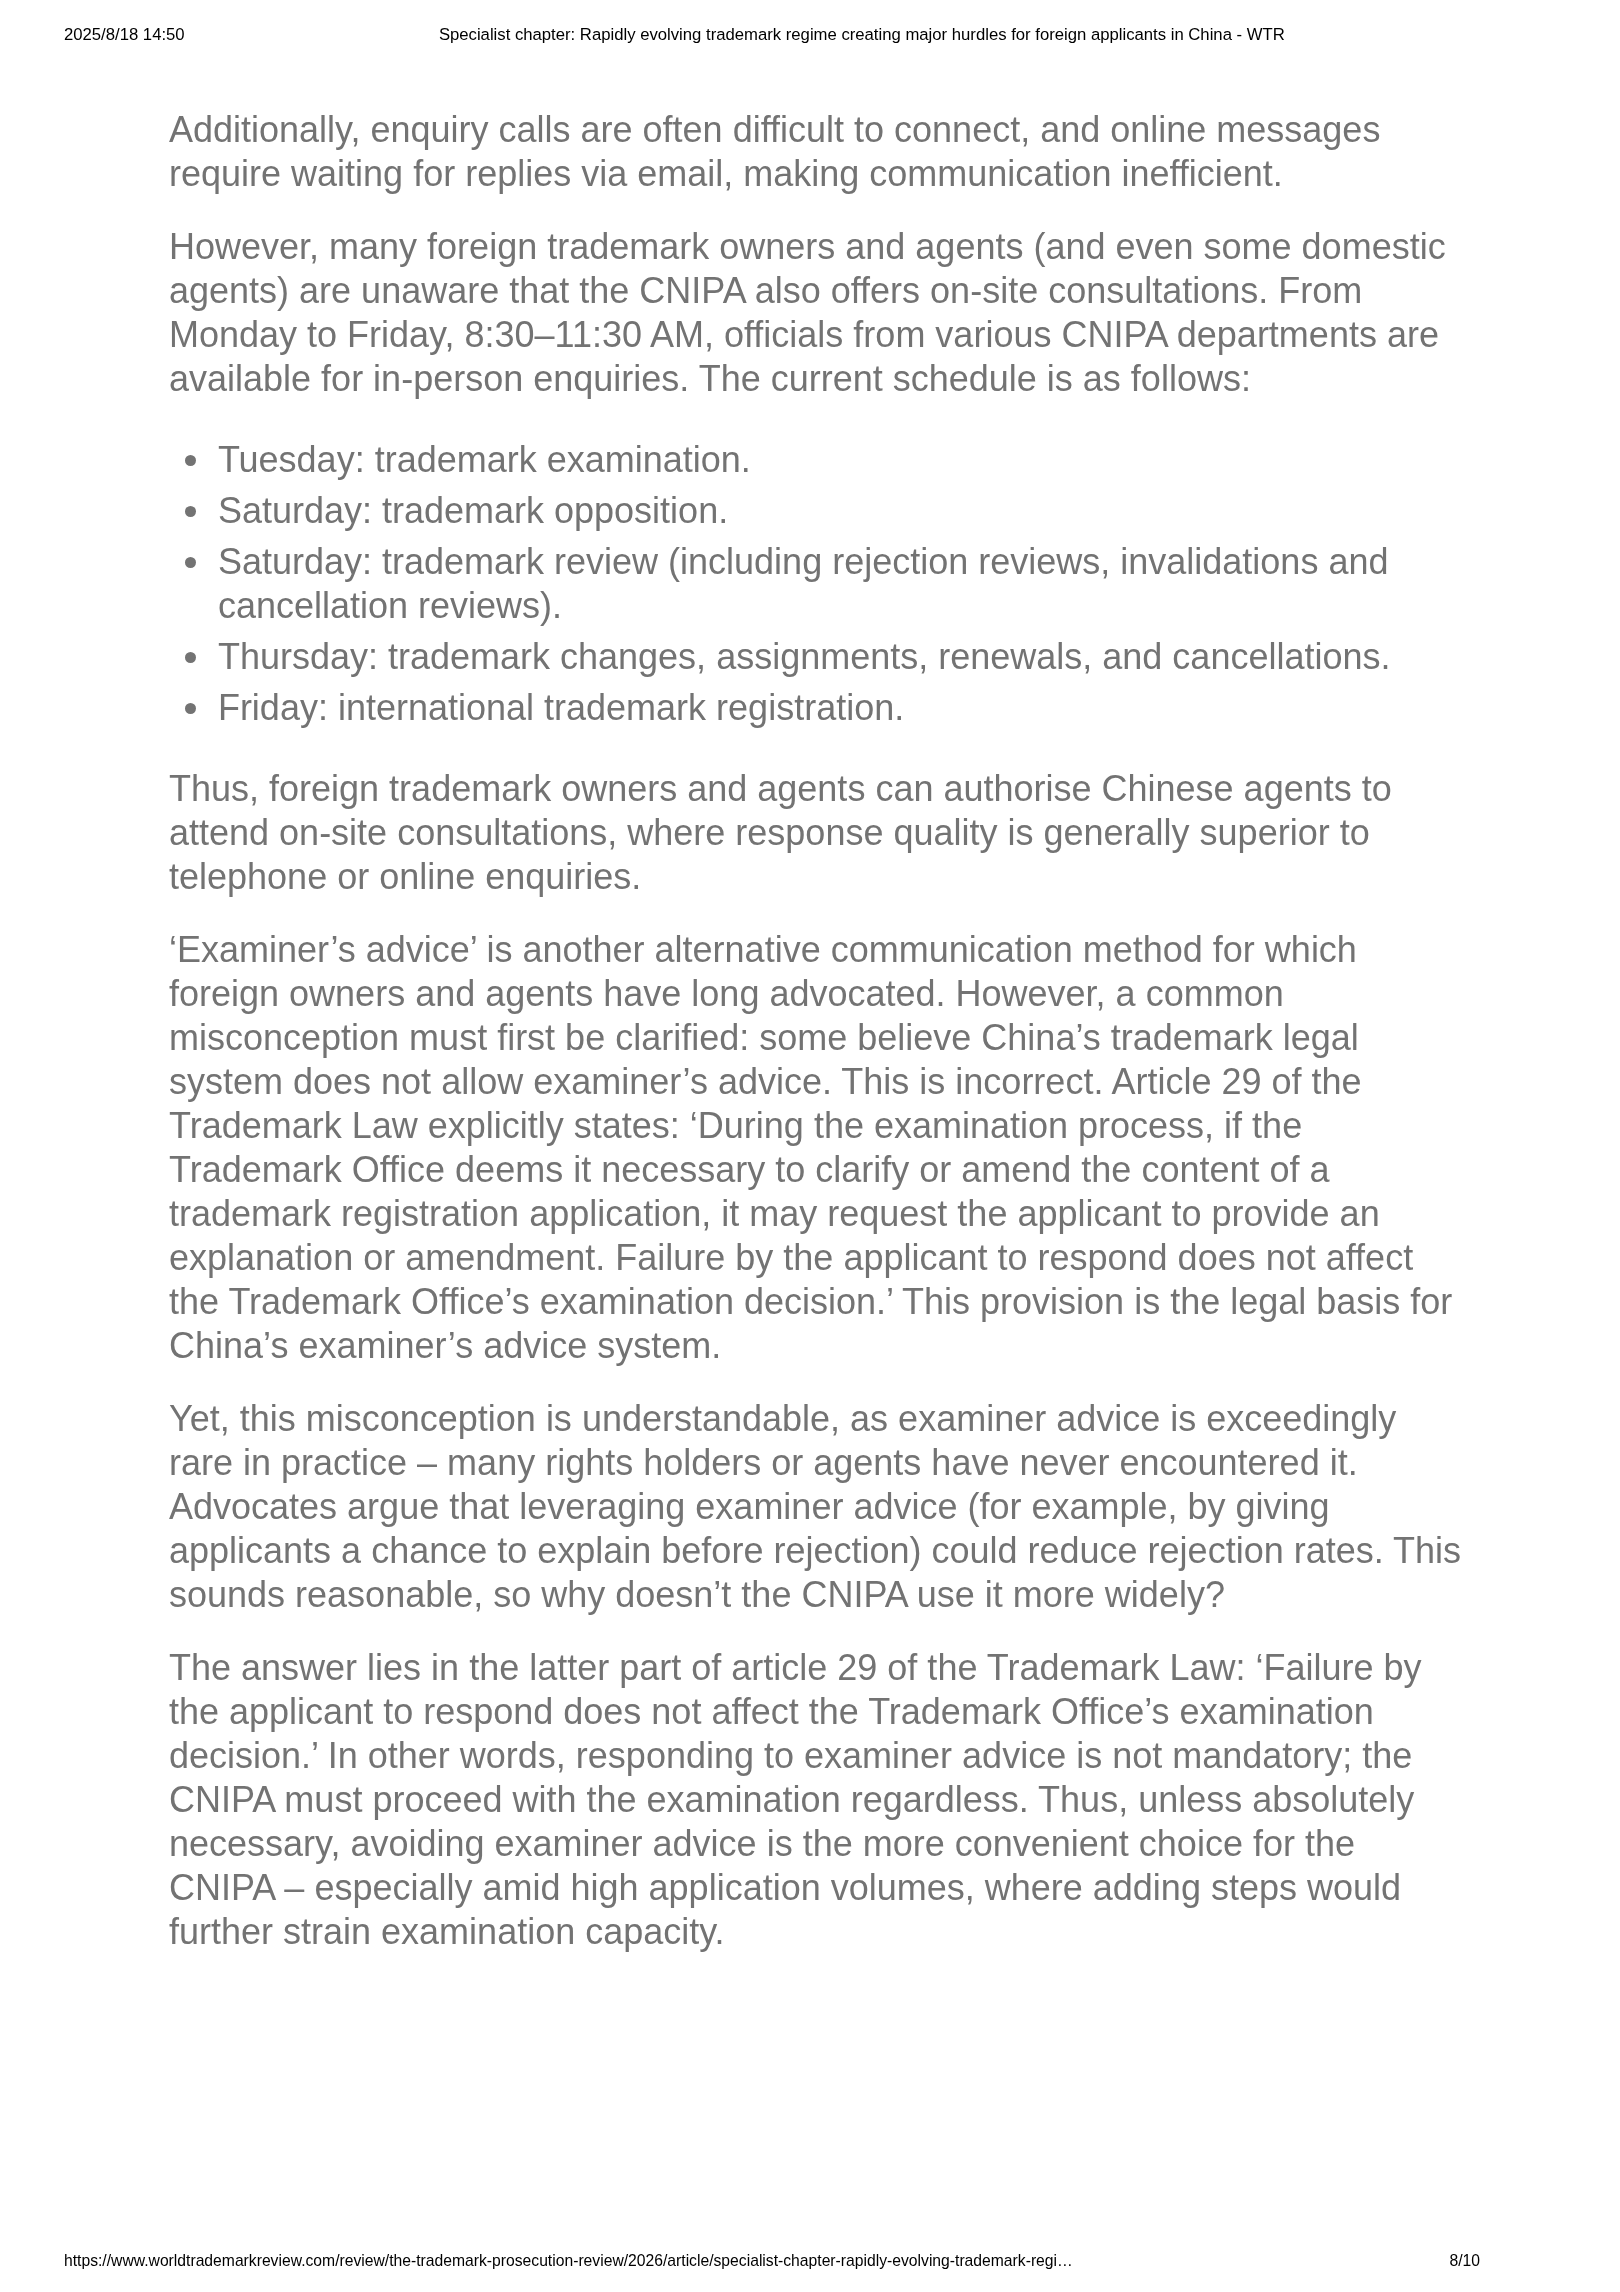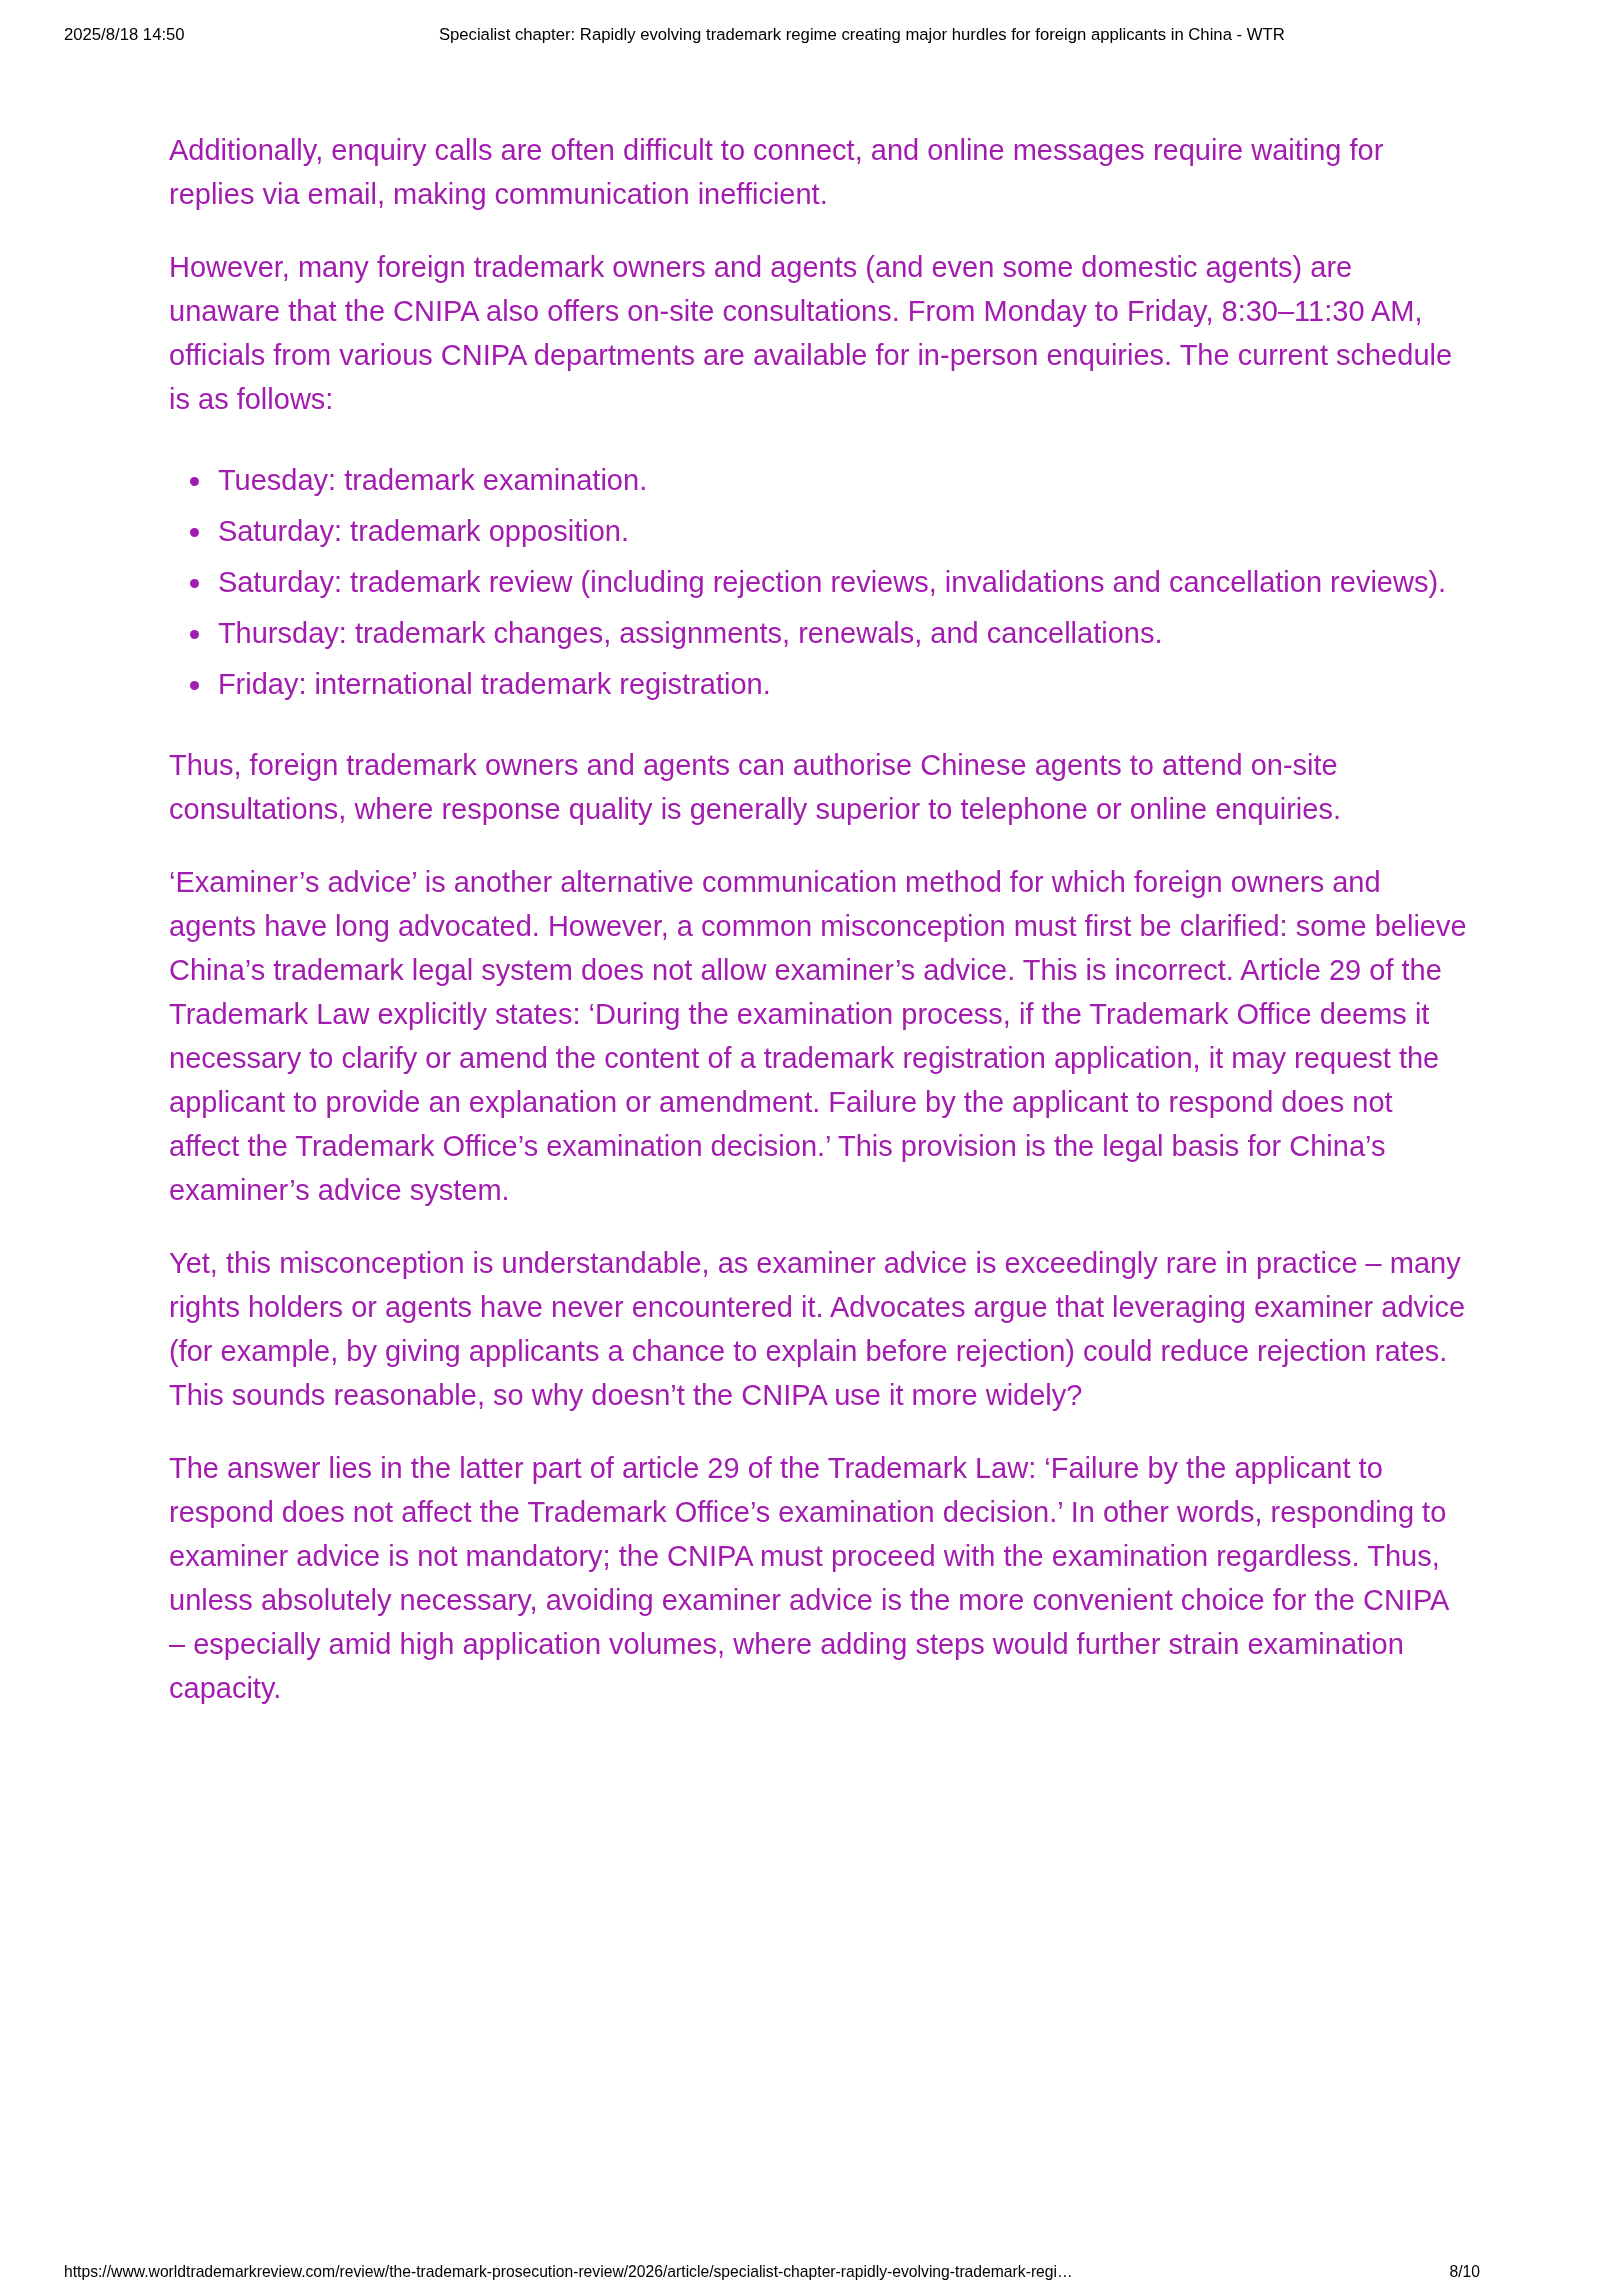--- a/index.html
+++ b/index.html
@@ -30,43 +30,43 @@
   }
   .print-header .header-title {
     flex: 1;
     text-align: center;
     padding-left: 59px;
     overflow: hidden;
   }
   
   .content {
     position: absolute;
-    top: 128px;
+    top: 108px;
     left: 169px;
     width: 1300px;
-    font-size: 29px;
+    font-size: 36px;
     line-height: 44px;
-    color: #a21caf;
+    color: #737373;
   }
   .content p {
     margin: 0 0 29px 0;
   }
   .content ul {
     margin: 37px 0;
     padding-left: 45px;
     list-style-type: disc;
   }
   .content li {
     margin: 0 0 6.9px 0;
     padding-left: 3.9px;
   }
   
   .print-footer {
     position: absolute;
-    bottom: 11px;
+    bottom: 22px;
     left: 64px;
     right: 140px;
     display: flex;
     justify-content: space-between;
     align-items: flex-end;
     font-size: 15.7px;
     line-height: 19.6px;
     color: #000000;
   }
   .print-footer .footer-url {

